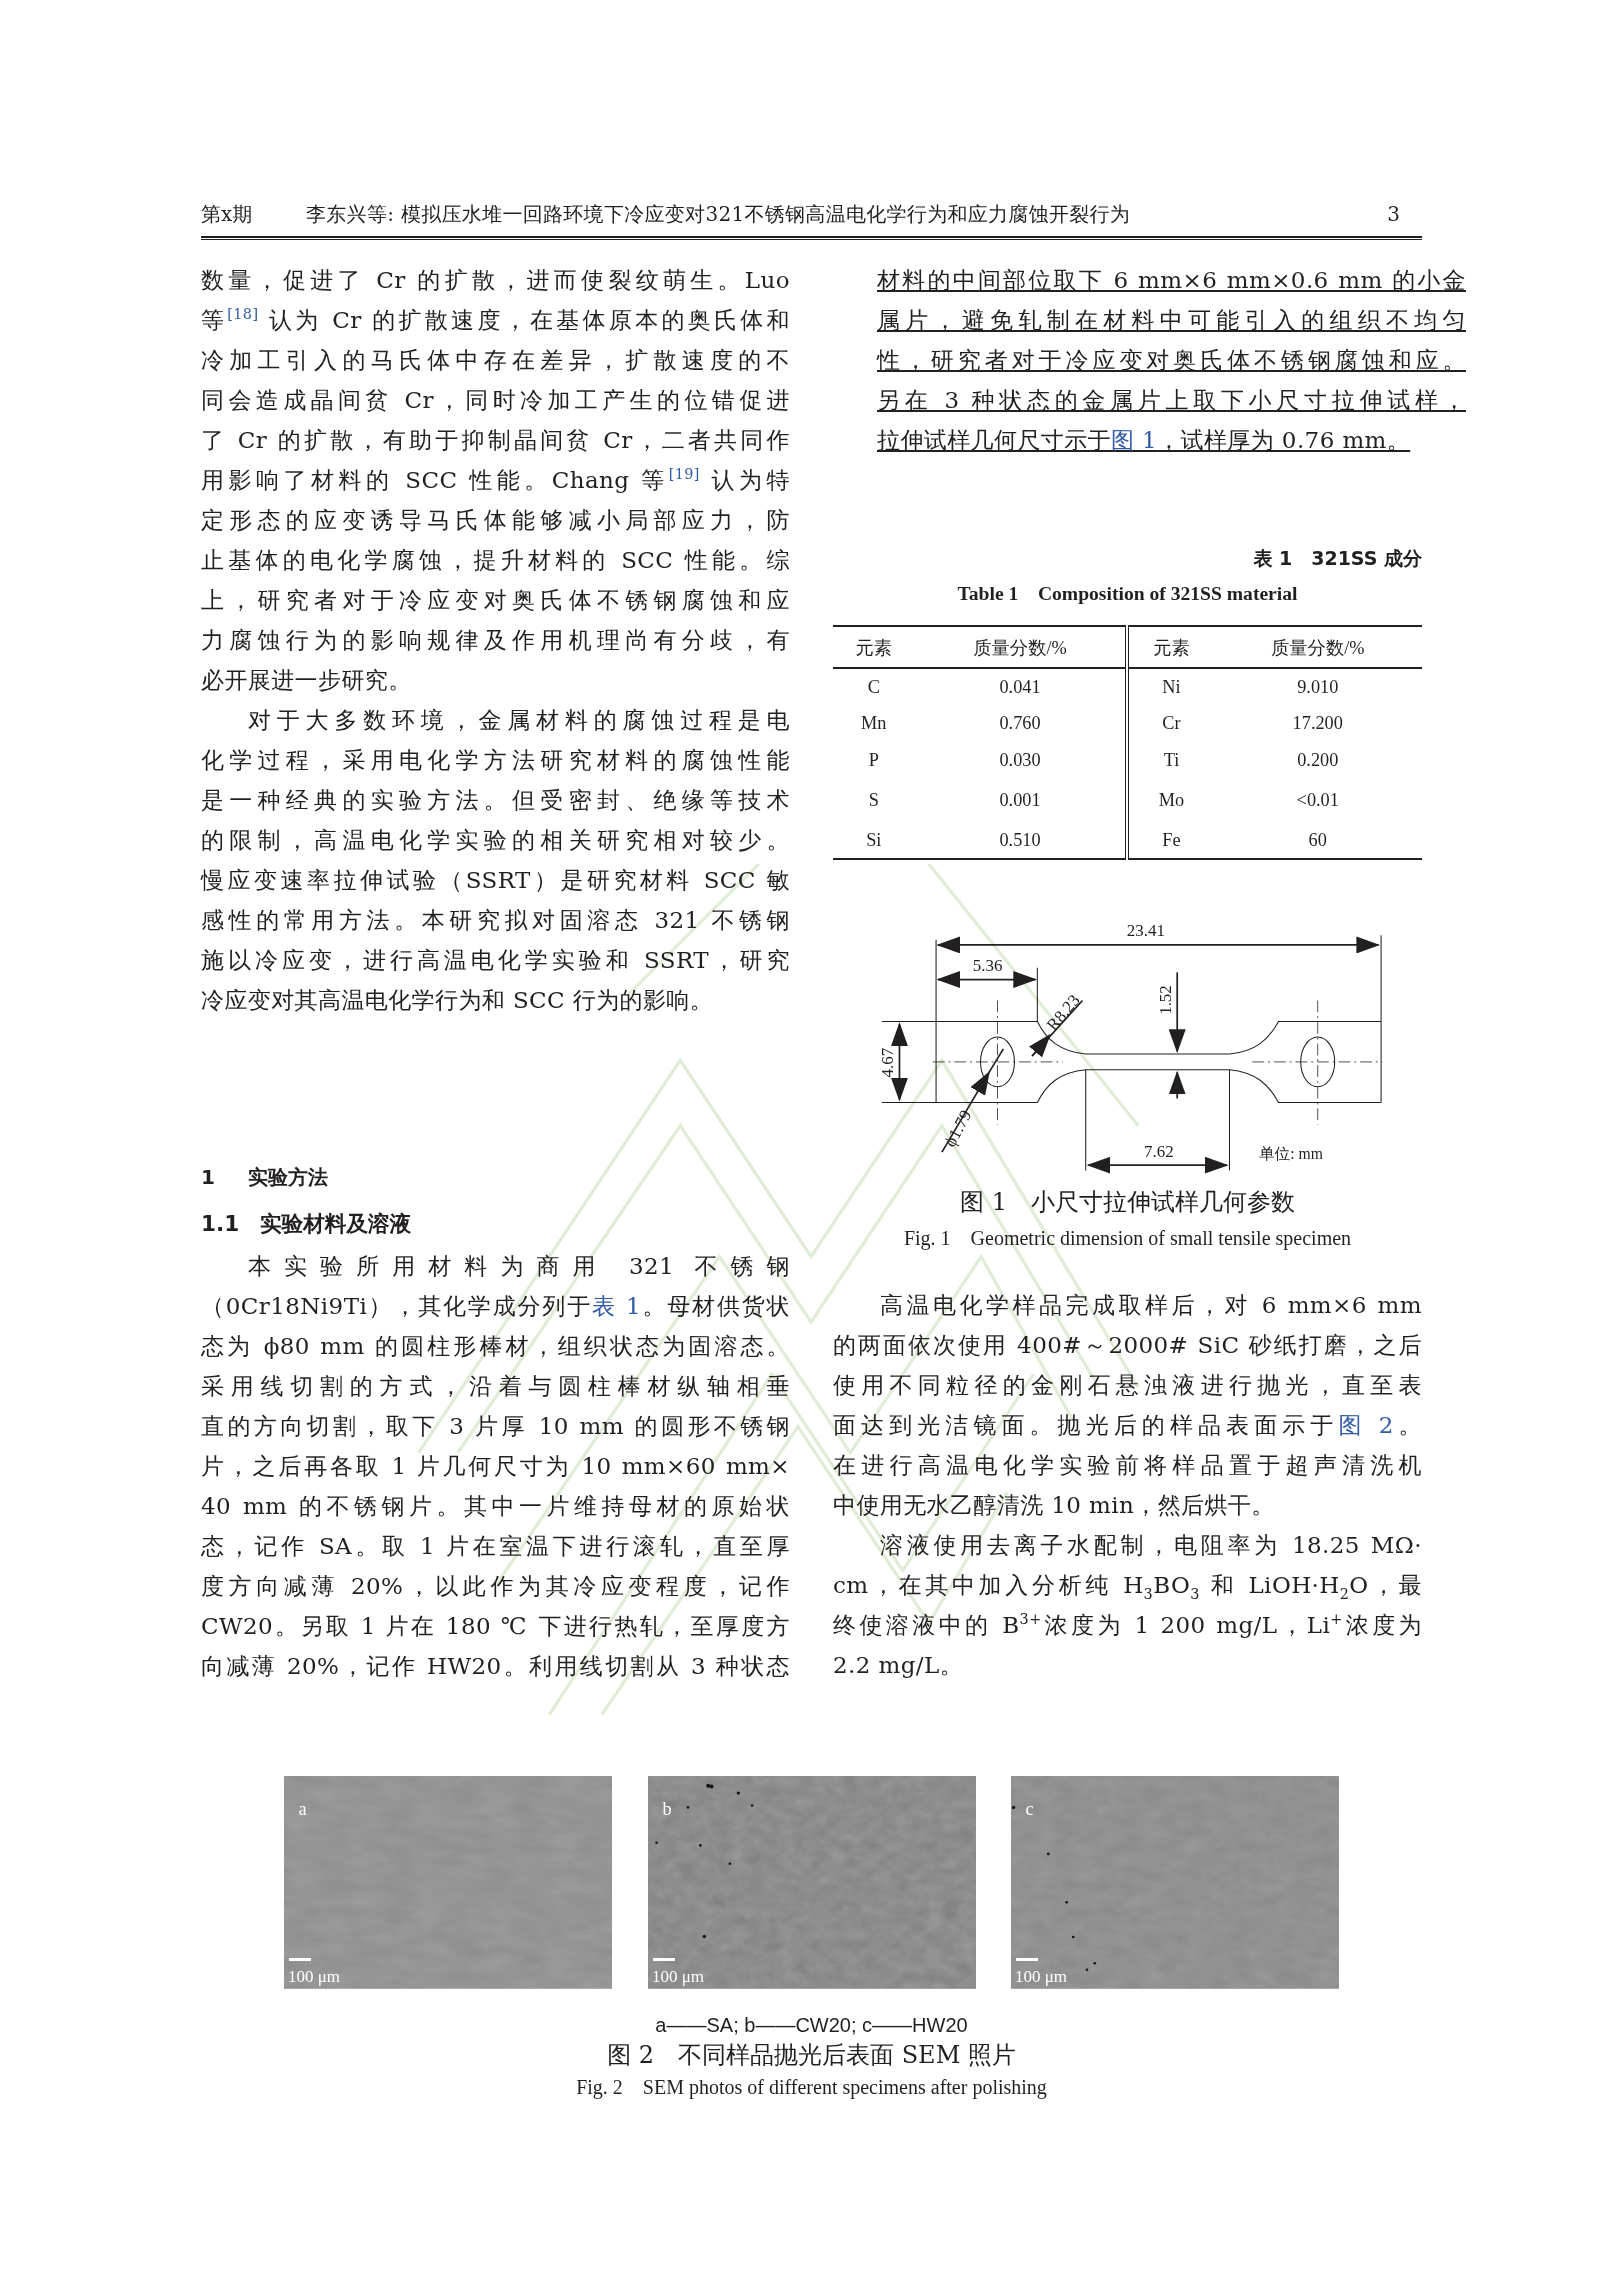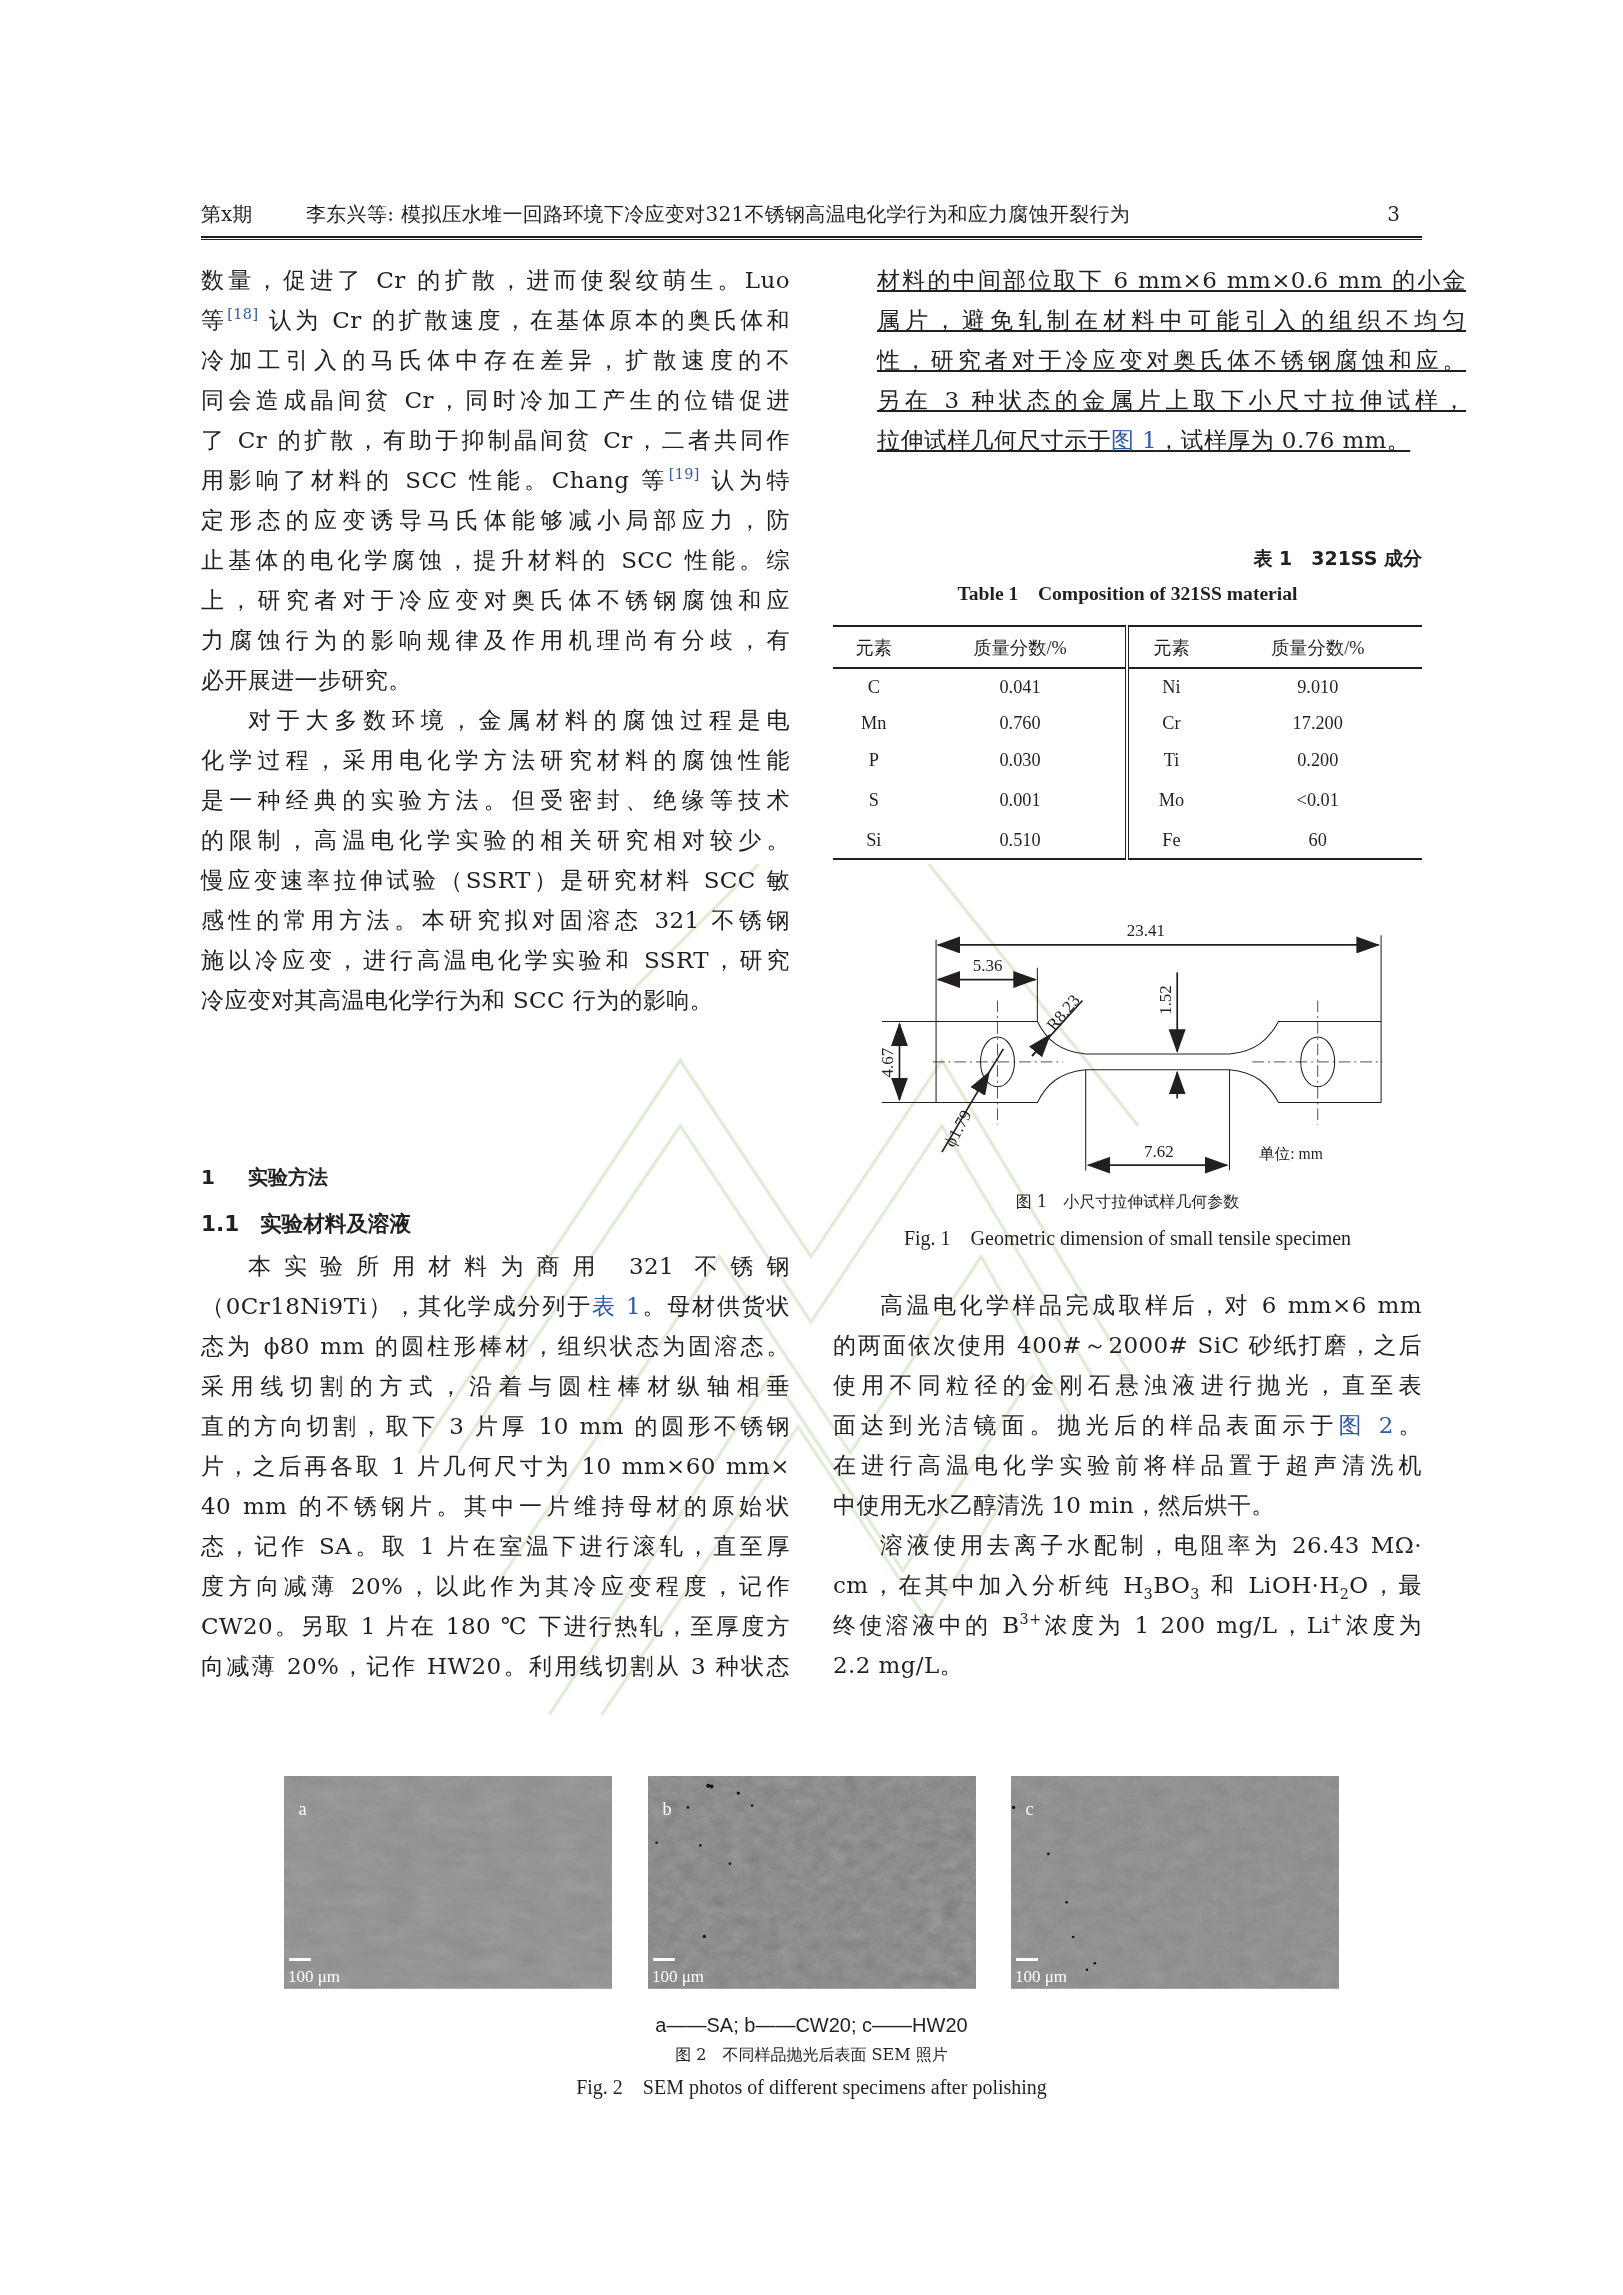--- a/index.html
+++ b/index.html
@@ -40,21 +40,21 @@
   .comp-table { position: absolute; left: 833px; top: 625px; width: 589px; border-collapse: collapse; font-family: "Liberation Serif", serif; font-size: 18.3px; }
   .comp-table td, .comp-table th { text-align: center; font-weight: normal; padding: 0; }
   .comp-table thead tr { height: 42px; }
   .comp-table tbody tr { height: 37px; }
   .comp-table tbody tr.tall { height: 43px; }
   .comp-table thead th { border-top: 2.6px solid #231f20; border-bottom: 2px solid #231f20; }
   .comp-table tbody tr:last-child td { border-bottom: 2.6px solid #231f20; }
   .comp-table .split { border-right: 4.6px double #231f20; }
 
   .fig1 { position: absolute; left: 850px; top: 909px; width: 576px; height: 281px; }
-  .fig-caption-cn { position: absolute; text-align: center; font-size: 16px; line-height: 26px; }
+  .fig-caption-cn { position: absolute; text-align: center; font-size: 24px; line-height: 26px; }
   .fig-caption-en { position: absolute; text-align: center; font-family: "Liberation Serif", serif; font-size: 20px; line-height: 26px; }
   .fig1-cn { left: 833px; width: 589px; top: 1189px; }
   .fig1-en { left: 833px; width: 589px; top: 1225px; }
 
   .sem-row { position: absolute; left: 284px; top: 1776px; width: 1055px; height: 213px; }
   .sem-panel { position: absolute; top: 0; width: 328px; height: 213px; overflow: hidden; }
   .sem-panel .tex { position: absolute; inset: 0; }
   .sem-label { position: absolute; left: 14.4px; top: 23px; color: #ffffff; font-family: "Liberation Serif", serif; font-size: 18.3px; }
   .scale-line { position: absolute; left: 2.6px; top: 182px; width: 21.6px; height: 2.6px; background: #ffffff; }
   .scale-text { position: absolute; left: 3.9px; top: 191px; color: #ffffff; font-family: "Liberation Serif", serif; font-size: 17px; }
@@ -246,21 +246,21 @@
 <div class="col" style="left:833px; top:1285px;">
   <p class="para" id="polish-para">
       <span class="ln indent"><span>高温电化学样品完成取样后，对 6 mm×6 mm</span></span>
       <span class="ln"><span>的两面依次使用 400#～2000# SiC 砂纸打磨，之后</span></span>
       <span class="ln"><span>使用不同粒径的金刚石悬浊液进行抛光，直至表</span></span>
       <span class="ln"><span>面达到光洁镜面。抛光后的样品表面示于</span><span class="link">图 2</span><span>。</span></span>
       <span class="ln"><span>在进行高温电化学实验前将样品置于超声清洗机</span></span>
       <span class="ln last"><span>中使用无水乙醇清洗 10 min，然后烘干。</span></span>
     </p>
   <p class="para" id="solution-para">
-      <span class="ln indent"><span>溶液使用去离子水配制，电阻率为 26.43 MΩ·</span></span>
+      <span class="ln indent"><span>溶液使用去离子水配制，电阻率为 18.25 MΩ·</span></span>
       <span class="ln"><span>cm，在其中加入分析纯 H</span><sub>3</sub><span>BO</span><sub>3</sub><span> 和 LiOH·H</span><sub>2</sub><span>O，最</span></span>
       <span class="ln"><span>终使溶液中的 B</span><sup>3+</sup><span>浓度为 1 200 mg/L，Li</span><sup>+</sup><span>浓度为</span></span>
       <span class="ln last"><span>2.2 mg/L。</span></span>
     </p>
 </div>
 
 <div class="sem-row">
   <div class="sem-panel" style="left:0;">
     <svg class="tex" viewBox="0 0 501 325" preserveAspectRatio="none">
       <defs>

